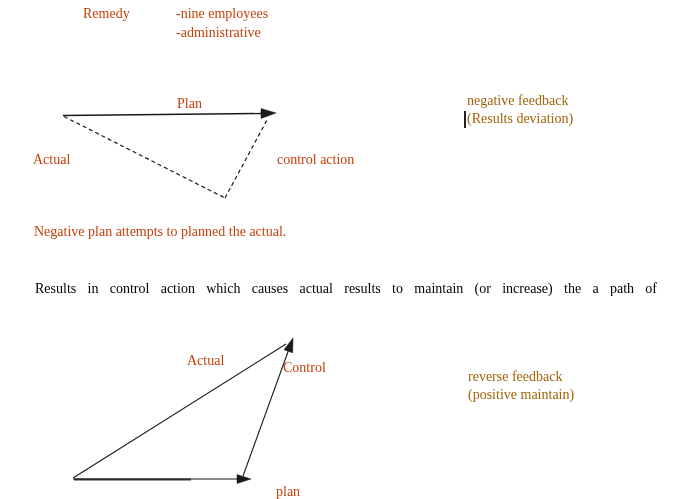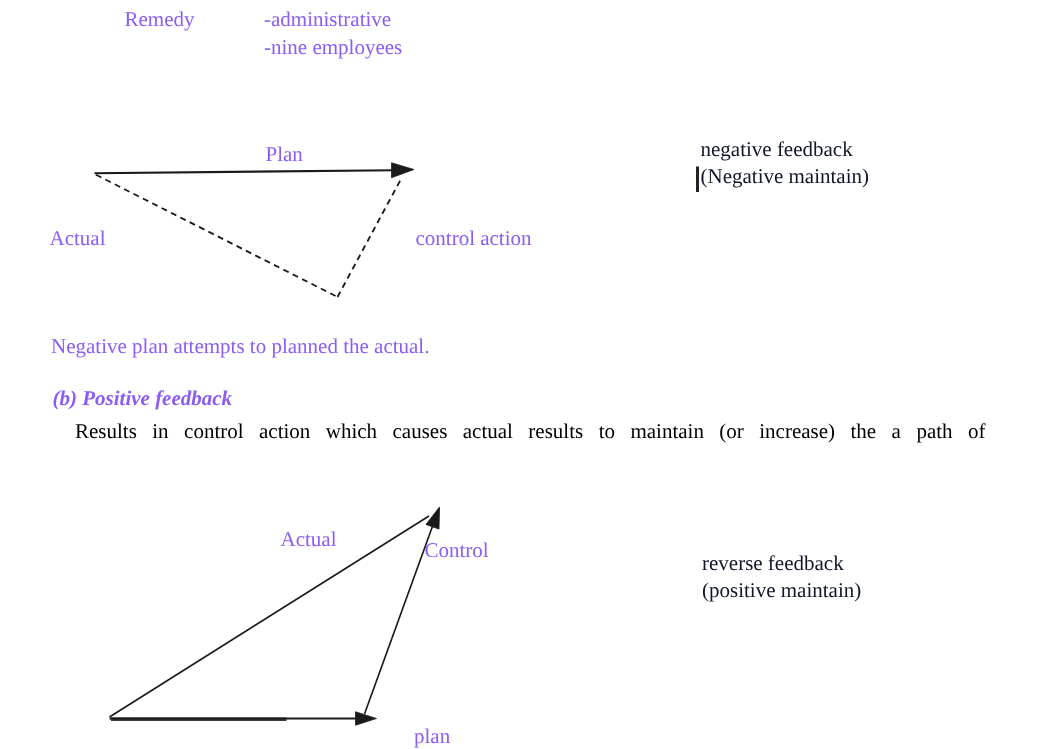--- a/index.html
+++ b/index.html
@@ -12,21 +12,21 @@
     width: 693px;
     height: 499px;
     background: #ffffff;
     overflow: hidden;
     font-family: "Liberation Serif", serif;
     color: #000000;
   }
   .t {
     position: absolute;
     font: 14px/19px "Liberation Serif", serif;
-    color: #8b5cf6;
+    color: #c2410c;
     white-space: nowrap;
   }
   .diagram-svg {
     position: absolute;
     left: 0;
     top: 0;
     width: 693px;
     height: 499px;
     pointer-events: none;
   }
@@ -38,26 +38,25 @@
     position: absolute;
     left: 35px;
     top: 279px;
     width: 622px;
     font: 14px/19px "Liberation Serif", serif;
     color: #000000;
   }
   .jline {
     text-align: justify;
     text-align-last: justify;
-    margin-left: 15px;
   }
   .note {
     position: absolute;
     font: 14px/18px "Liberation Serif", serif;
-    color: #0f172a;
+    color: #a16207;
     white-space: nowrap;
   }
   .caret-mark {
     position: absolute;
     left: 464px;
     top: 111px;
     width: 1.5px;
     height: 17px;
     background: #222222;
   }
@@ -83,37 +82,36 @@
       <line x1="243" y1="476" x2="289" y2="349" stroke-width="1.1"></line>
       <polygon points="0,0 -14,-4.6 -14,4.6" transform="translate(293,338) rotate(-70.5)"></polygon>
       <line x1="73" y1="479" x2="238" y2="479" stroke-width="1.2"></line>
       <polygon points="251,479 237,474.5 237,483.5"></polygon>
       <line x1="74" y1="479.5" x2="191" y2="479.5" stroke="#8f8f8f" stroke-width="2.2" opacity="0.85"></line>
     </g>
   </svg>
 
   <div class="t" style="left:83px; top:4px;">Remedy</div>
   <div class="t" style="left:176px; top:4px;">
+    <div>-nine employees</div>
     <div>-administrative</div>
-    <div>-nine employees</div>
   </div>
 
   <div class="t" style="left:177px; top:94px;">Plan</div>
   <div class="t" style="left:33px; top:150px;">Actual</div>
   <div class="t" style="left:277px; top:150px;">control action</div>
 
   <div class="note" style="left:467px; top:92px;">
     <div>negative feedback</div>
-    <div>(Negative maintain)</div>
+    <div>(Results deviation)</div>
   </div>
   <div class="caret-mark"></div>
 
   <div class="t" style="left:34px; top:222px;">Negative plan attempts to planned the actual.</div>
 
-  <div class="t heading" style="left:35px; top:257px;">(b) Positive feedback</div>
   <div class="para">
     <div class="jline">Results in control action which causes actual results to maintain (or increase) the a path of</div>
   </div>
 
   <div class="t" style="left:187px; top:351px;">Actual</div>
   <div class="t" style="left:283px; top:358px;">Control</div>
   <div class="t" style="left:276px; top:482px;">plan</div>
 
   <div class="note" style="left:468px; top:368px;">
     <div>reverse feedback</div>

